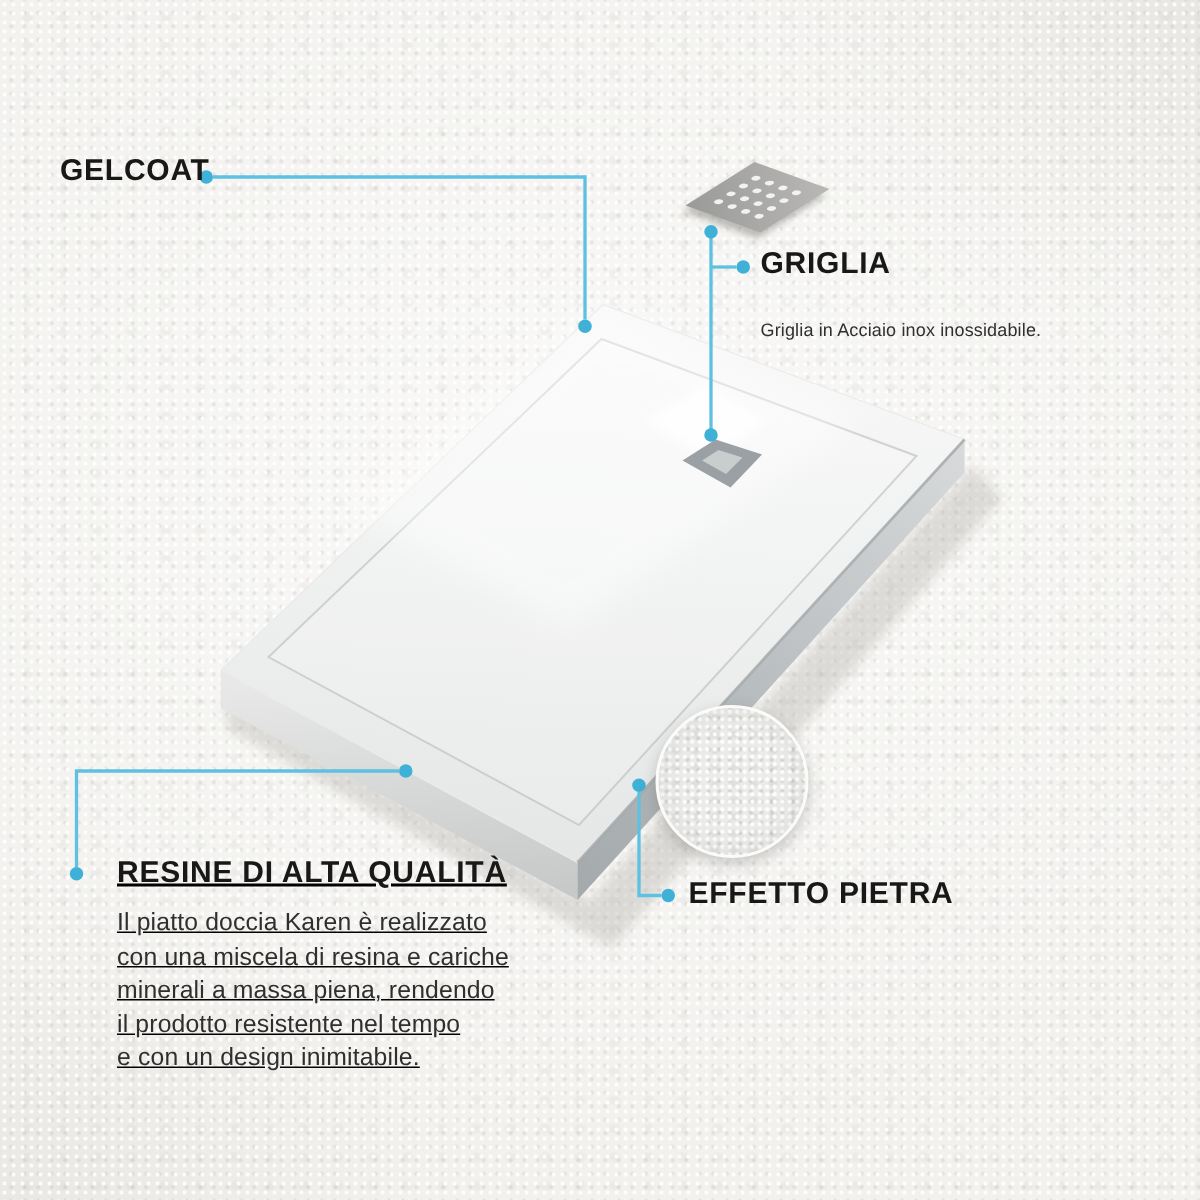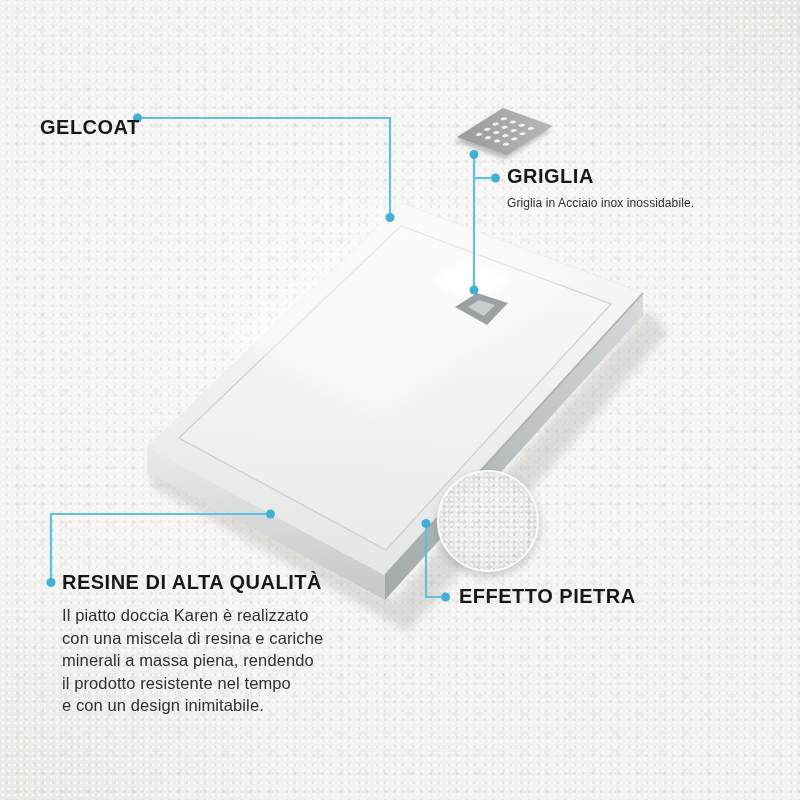--- a/index.html
+++ b/index.html
@@ -20,26 +20,26 @@
   svg.artwork{position:absolute;left:0;top:0;}
   .txt{position:absolute;}
   .txt h2{
     margin:0;font-size:20px;line-height:23px;font-weight:800;
     letter-spacing:.5px;color:#181818;
   }
   .txt p{
     margin:0;font-size:16.5px;line-height:22.5px;color:#2f2f2f;
     letter-spacing:.1px;white-space:pre-line;
   }
-  .sec-gelcoat{left:40px;top:116px;width:330px;}
+  .sec-gelcoat{left:40px;top:103px;width:330px;}
   .sec-gelcoat h2{margin-bottom:9px;}
   .sec-griglia{left:507px;top:165px;width:285px;}
-  .sec-griglia h2{margin-bottom:4px;}
+  .sec-griglia h2{margin-bottom:21px;}
   .sec-griglia p{font-size:12px;}
-  .sec-resine{left:62px;top:571px;width:330px;}
+  .sec-resine{left:78px;top:571px;width:330px;text-decoration:underline;}
   .sec-resine h2{margin-bottom:10px;}
   .sec-effetto{left:459px;top:585px;width:300px;}
   .sec-effetto h2{margin-bottom:20px;}
   .magnifier{
     position:absolute;left:437px;top:470px;width:102px;height:102px;
     border-radius:50%;border:2px solid #fbfbfa;box-sizing:border-box;
     background-color:#ebecea;
     background-image:
       radial-gradient(rgba(255,255,255,.95) 1px, transparent 1.8px),
       radial-gradient(rgba(150,148,142,.28) 1px, transparent 1.7px),

